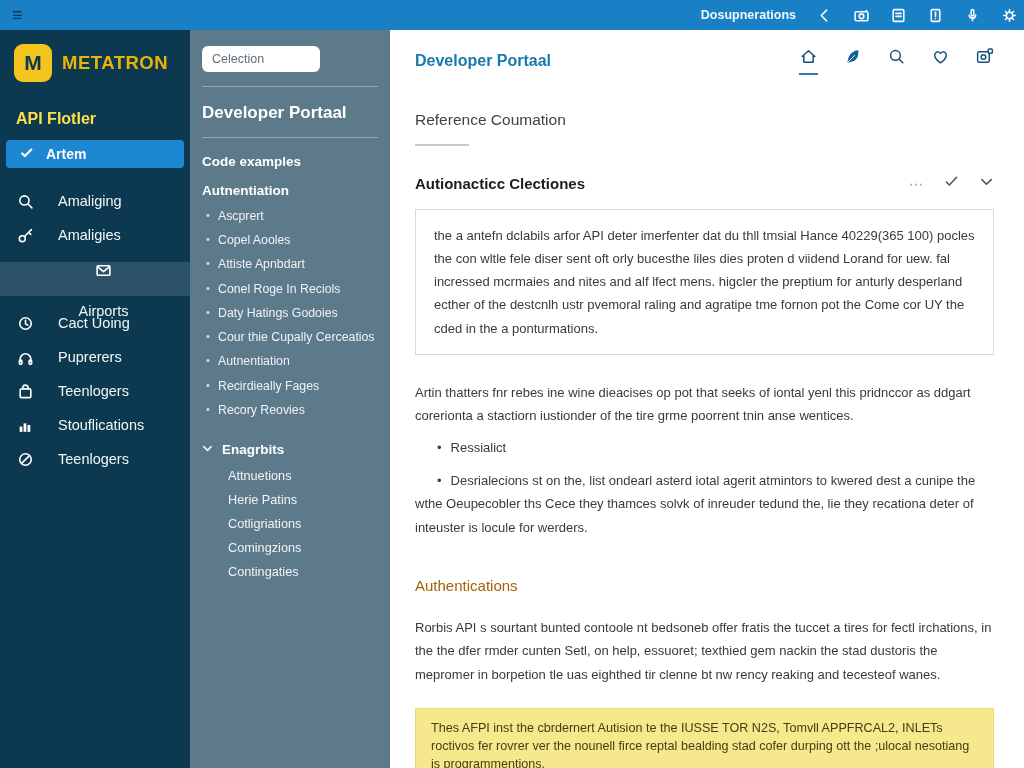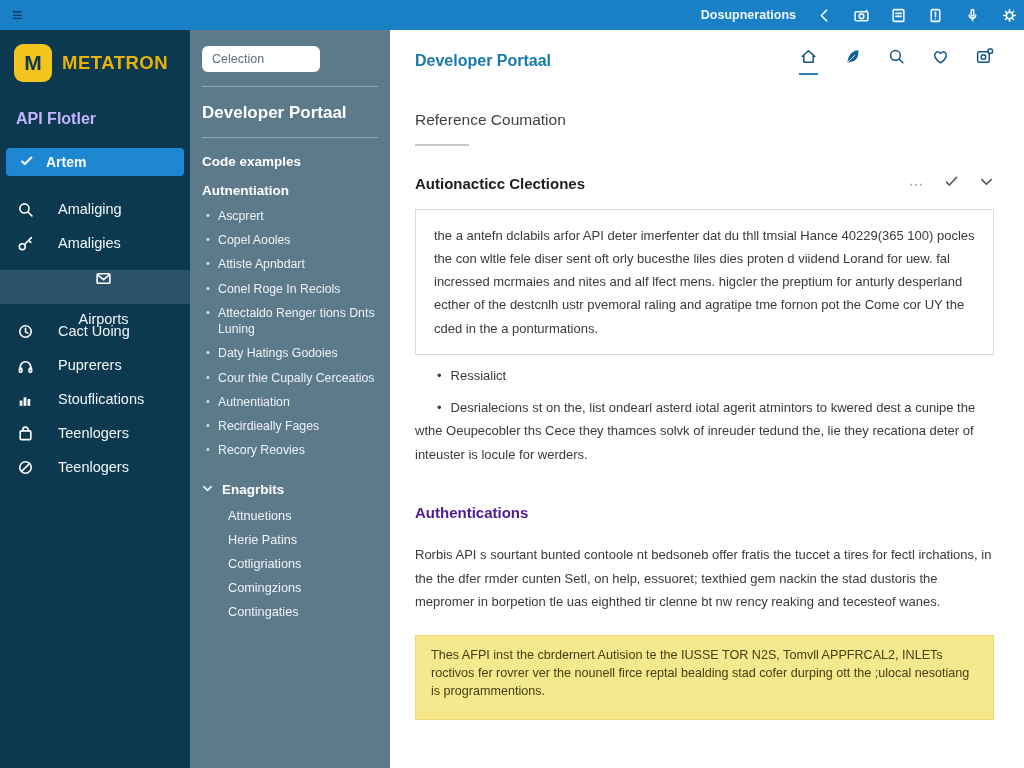--- a/index.html
+++ b/index.html
@@ -16,21 +16,21 @@
   .tb-icon { width:17px; height:17px; display:inline-flex; }
   .tb-icon svg { width:100%; height:100%; stroke:#f2f9ff; fill:none; stroke-width:1.5;
                  stroke-linecap:round; stroke-linejoin:round; }
 
   
   .sidebar { position:absolute; left:0; top:30px; width:190px; height:738px; background:#0c3950; }
   .logo-row { display:flex; align-items:center; gap:10px; padding:14px 12px 6px 14px; }
   .logo-badge { width:38px; height:38px; background:#f2c41d; border-radius:9px; display:flex;
                 align-items:center; justify-content:center; font-size:21px; font-weight:bold; color:#0c3950; }
   .brand { color:#eab308; font-size:18.5px; font-weight:bold; letter-spacing:.5px; }
-  .api-title { color:#c4b5fd; font-size:16px; font-weight:bold; margin:22px 0 20px 16px; }
+  .api-title { color:#fde047; font-size:16px; font-weight:bold; margin:22px 0 12px 16px; }
   .selected-item { background:#1d87d2; margin:0 6px; border-radius:4px; height:28px; display:flex;
                    align-items:center; gap:12px; padding-left:14px; color:#fff; font-size:14px;
                    font-weight:bold; cursor:pointer; }
   .selected-item .sel-check svg { width:14px; height:14px; stroke:#fff; fill:none; stroke-width:2.4;
                    stroke-linecap:round; stroke-linejoin:round; }
   .menu { margin-top:16px; }
   .menu-item { height:34px; display:flex; align-items:center; gap:24px; padding-left:17px;
                color:#f2f6f8; font-size:14.5px; cursor:pointer; }
   .menu-item.highlight { background:#2c5269; margin:10px 0;flex-direction:column; }
   .mi-icon { width:17px; height:17px; display:inline-flex; flex:none; }
@@ -72,21 +72,21 @@
   .section-heading { font-weight:bold; font-size:15px; color:#1d1d1d; }
   .section-actions { margin-left:auto; display:flex; align-items:center; gap:20px; color:#5a5a5a; }
   .dots-icon { color:#9a9a9a; font-size:14px; letter-spacing:1px; cursor:pointer; }
   .act-icon svg { width:15px; height:15px; stroke:#4f4f4f; fill:none; stroke-width:1.6;
                   stroke-linecap:round; stroke-linejoin:round; cursor:pointer; }
   .text-box { margin:16px 30px 0 25px; border:1px solid #d9d9d9; padding:14px 18px;
               font-size:13px; color:#3a3a3a; line-height:1.78; }
   .para { margin:26px 30px 0 25px; font-size:13px; color:#3a3a3a; line-height:1.8; }
   .bullet { margin:9px 30px 0 25px; font-size:13px; color:#3a3a3a; line-height:1.8; text-indent:22px; }
   .bullet .dot { margin-right:9px; }
-  .sub-heading { margin:38px 0 4px 25px; font-weight:bold; font-size:15px; color:#4c1d95; }
+  .sub-heading { margin:38px 0 4px 25px; font-weight:normal; font-size:15px; color:#a16207; }
   .callout { margin:22px 30px 0 25px; background:#f6e88d; border:1px solid #ecd973;
              padding:11px 15px 10px; font-size:12.6px; color:#454013; line-height:1.42; }
   .callout .intro { margin-bottom:8px; }
 </style>
 </head>
 <body>
 
 <div class="topbar">
   <span class="hamburger">≡</span>
   <div class="topbar-right">
@@ -191,35 +191,35 @@
             <path d="M3 12 v-2.5 a5 5 0 0 1 10 0 V12"></path>
             <rect x="2.2" y="10.5" width="2.4" height="3.8" rx="1"></rect>
             <rect x="11.4" y="10.5" width="2.4" height="3.8" rx="1"></rect>
           </svg>
         </span>
       <span>Puprerers</span>
     </div>
     <div class="menu-item">
       <span class="mi-icon">
         <svg viewBox="0 0 16 16">
+            <rect x="3" y="5.5" width="10" height="8.3" rx="1.2"></rect>
+            <path d="M5.5 5.5 V4.5 a2.5 2.5 0 0 1 5 0 v1"></path>
+          </svg>
+        </span>
+      <span>Teenlogers</span>
+    </div>
+    <div class="menu-item">
+      <span class="mi-icon">
+        <svg viewBox="0 0 16 16">
             <rect x="2.5" y="9" width="2.6" height="5" fill="#fff" stroke="none"></rect>
             <rect x="6.2" y="6" width="2.6" height="8" fill="#fff" stroke="none"></rect>
             <rect x="9.9" y="7.5" width="2.6" height="6.5" fill="#fff" stroke="none"></rect>
           </svg>
         </span>
       <span>Stouflications</span>
-    </div>
-    <div class="menu-item">
-      <span class="mi-icon">
-        <svg viewBox="0 0 16 16">
-            <rect x="3" y="5.5" width="10" height="8.3" rx="1.2"></rect>
-            <path d="M5.5 5.5 V4.5 a2.5 2.5 0 0 1 5 0 v1"></path>
-          </svg>
-        </span>
-      <span>Teenlogers</span>
     </div>
     <div class="menu-item">
       <span class="mi-icon">
         <svg viewBox="0 0 16 16">
             <circle cx="8" cy="8" r="5.4"></circle>
             <line x1="4.3" y1="11.7" x2="11.7" y2="4.3"></line>
           </svg>
         </span>
       <span>Teenlogers</span>
     </div>
@@ -233,21 +233,20 @@
   <div class="ss-divider"></div>
 
   <div class="ss-section">Code examples</div>
   <div class="ss-section" style="margin-top:14px;">Autnentiation</div>
 
   <ul class="auth-list">
     <li>Ascprert</li>
     <li>Copel Aooles</li>
     <li>Attiste Apnbdart</li>
     <li>Conel Roge In Reciols</li>
-    <li>Attectaldo Renger tions Dnts Luning</li>
     <li>Daty Hatings Godoies</li>
     <li>Cour thie Cupally Cerceatios</li>
     <li>Autnentiation</li>
     <li>Recirdieally Fages</li>
     <li>Recory Reovies</li>
   </ul>
 
   <div class="enag-header">
     <span class="chev">
       <svg viewBox="0 0 12 12">
@@ -313,20 +312,21 @@
           </svg></span>
       <span class="act-icon">
         <svg viewBox="0 0 16 16">
             <path d="M3 6 L8 11 L13 6"></path>
           </svg></span>
     </div>
   </div>
 
   <div class="text-box">the a antefn dclabils arfor API deter imerfenter dat du thll tmsial Hance 40229(365 100) pocles the con wltle fele diser sent oft orly bucesthe liles dies proten d viidend Lorand for uew. fal incressed mcrmaies and nites and alf lfect mens. higcler the preptium for anturly desperland ecther of the destcnlh ustr pvemoral raling and agratipe tme fornon pot the Come cor UY the cded in the a ponturmations.</div>
 
+  <p class="para">Artin thatters fnr rebes ine wine dieacises op pot that seeks of iontal yenl this pridnccor as ddgart corerionta a stactiorn iustionder of the tire grme poorrent tnin anse wentices.</p>
 
   <div class="bullet">
     <span class="dot">•</span><span>Ressialict</span>
   </div>
   <div class="bullet">
     <span class="dot">•</span><span>Desrialecions st on the, list ondearl asterd iotal agerit atmintors to kwered dest a cunipe the wthe Oeupecobler ths Cece they thamces solvk of inreuder tedund the, lie they recationa deter of inteuster is locule for werders.</span>
   </div>
 
   <div class="sub-heading">Authentications</div>
 

